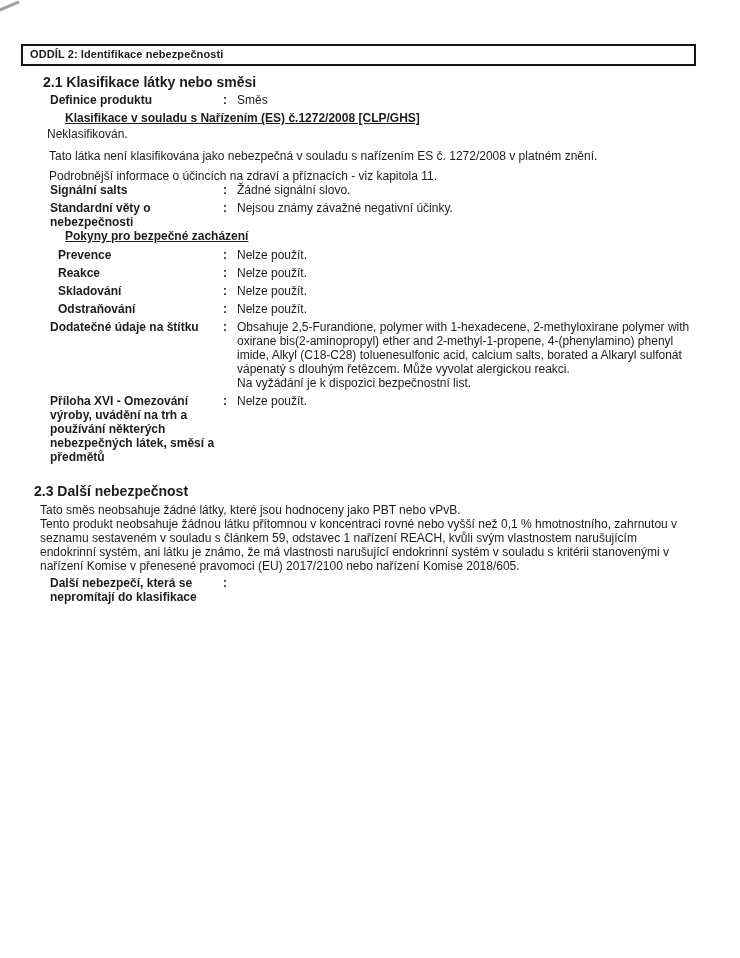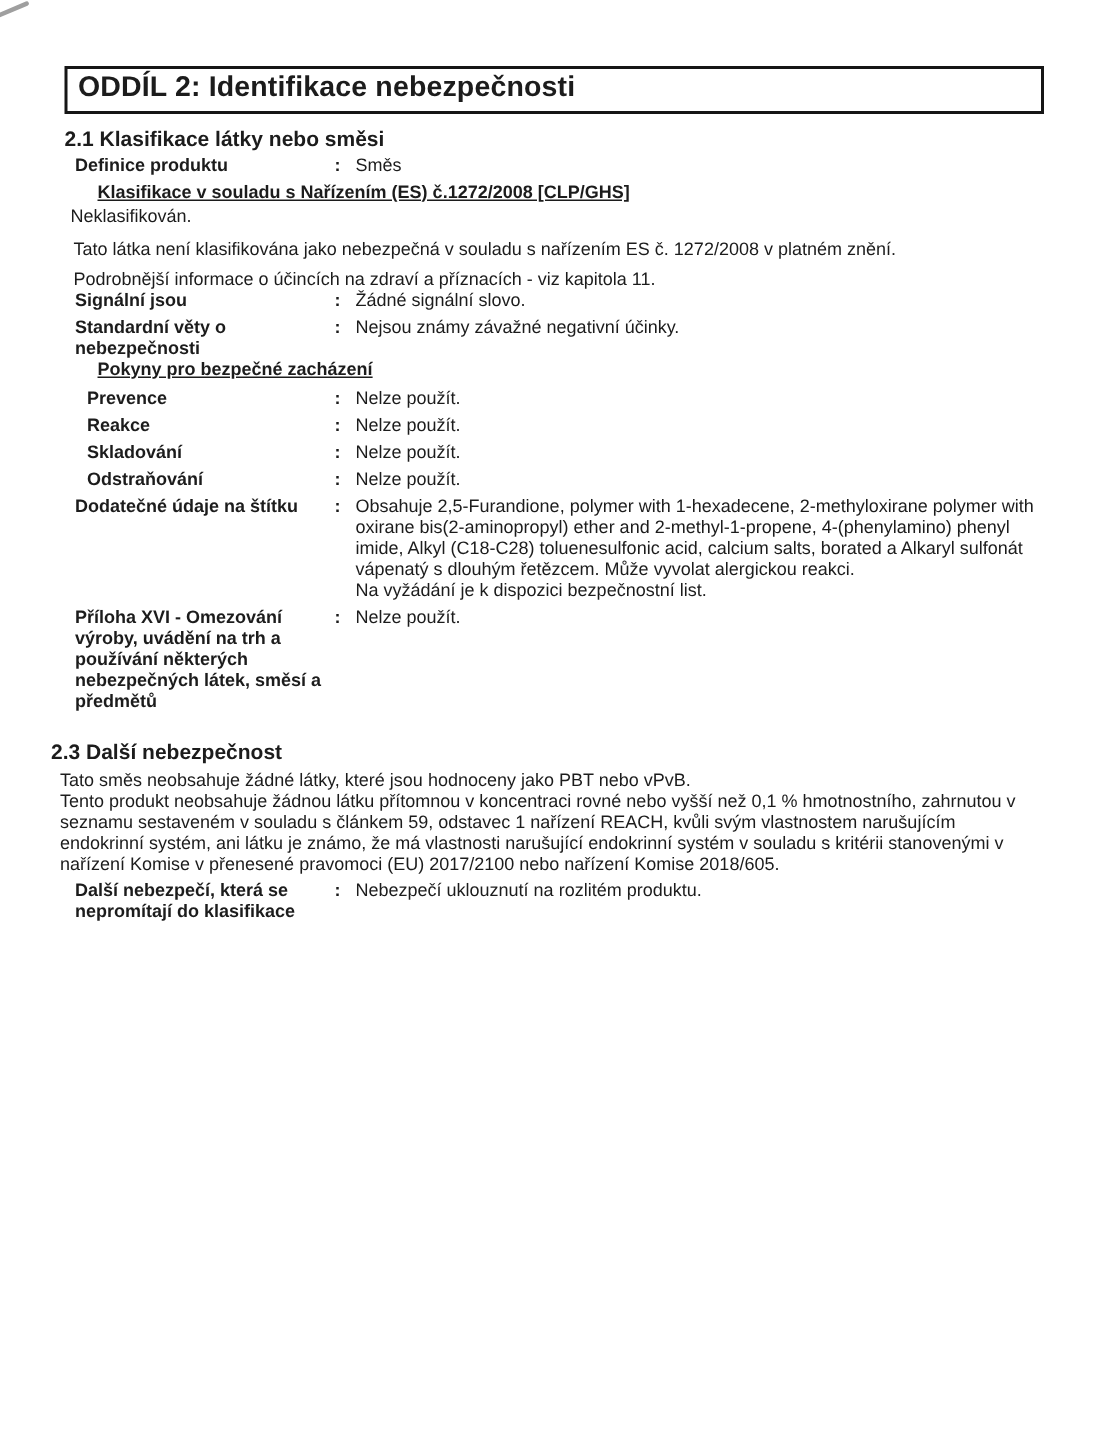--- a/index.html
+++ b/index.html
@@ -10,24 +10,24 @@
     font-family:"Liberation Sans","DejaVu Sans",sans-serif;
     color:#1c1c1c;
     overflow:hidden;
   }
   .corner-mark{
     position:absolute;top:5px;left:-4px;
     width:24px;height:2.5px;background:#9f9f9f;
     transform:rotate(-23deg);border-radius:2px;
   }
   .section-box{
-    margin:44px 44px 0 43px;
+    margin:44px 44px 0 21px;
     border:2px solid #161616;
     padding:2px 7px 4px 7px;
-    font-size:19px;font-weight:bold;
+    font-size:11px;font-weight:bold;
     letter-spacing:0.1px;
   }
   .content{font-size:12px;line-height:14px;}
   .sec-heading{
     font-weight:bold;font-size:14px;line-height:14px;
     margin:9px 44px 4px 43px;
   }
   .sec-heading.h22{margin-top:22px;margin-bottom:5px;}
   .sec-heading.h23{margin:20px 44px 5px 34px;}
   .row{display:flex;align-items:flex-start;margin:0 43px 4px 50px;}
@@ -71,21 +71,21 @@
       <span class="value">Směs</span>
     </div>
 
     <div class="underlined">Klasifikace v souladu s Nařízením (ES) č.1272/2008 [CLP/GHS]</div>
     <div class="plain neklas">Neklasifikován.</div>
     <div class="para">Tato látka není klasifikována jako nebezpečná v souladu s nařízením ES č. 1272/2008 v platném znění.</div>
     <div class="para last">Podrobnější informace o účincích na zdraví a příznacích - viz kapitola 11.</div>
 
 
     <div class="row">
-      <span class="label">Signální jsou</span>
+      <span class="label">Signální salts</span>
       <span class="colon">:</span>
       <span class="value">Žádné signální slovo.</span>
     </div>
 
     <div class="row tight">
       <span class="label">Standardní věty o nebezpečnosti</span>
       <span class="colon">:</span>
       <span class="value">Nejsou známy závažné negativní účinky.</span>
     </div>
 
@@ -126,17 +126,16 @@
     </div>
 
     <div class="sec-heading h23">2.3 Další nebezpečnost</div>
 
     <div class="para23">Tato směs neobsahuje žádné látky, které jsou hodnoceny jako PBT nebo vPvB.</div>
     <div class="para23 big">Tento produkt neobsahuje žádnou látku přítomnou v koncentraci rovné nebo vyšší než 0,1 % hmotnostního, zahrnutou v seznamu sestaveném v souladu s článkem 59, odstavec 1 nařízení REACH, kvůli svým vlastnostem narušujícím endokrinní systém, ani látku je známo, že má vlastnosti narušující endokrinní systém v souladu s kritérii stanovenými v nařízení Komise v přenesené pravomoci (EU) 2017/2100 nebo nařízení Komise 2018/605.</div>
 
     <div class="row s23">
       <span class="label">Další nebezpečí, která se nepromítají do klasifikace</span>
       <span class="colon">:</span>
-      <span class="value">Nebezpečí uklouznutí na rozlitém produktu.</span>
     </div>
 
   </div>
 </div>
 
 </body></html>

